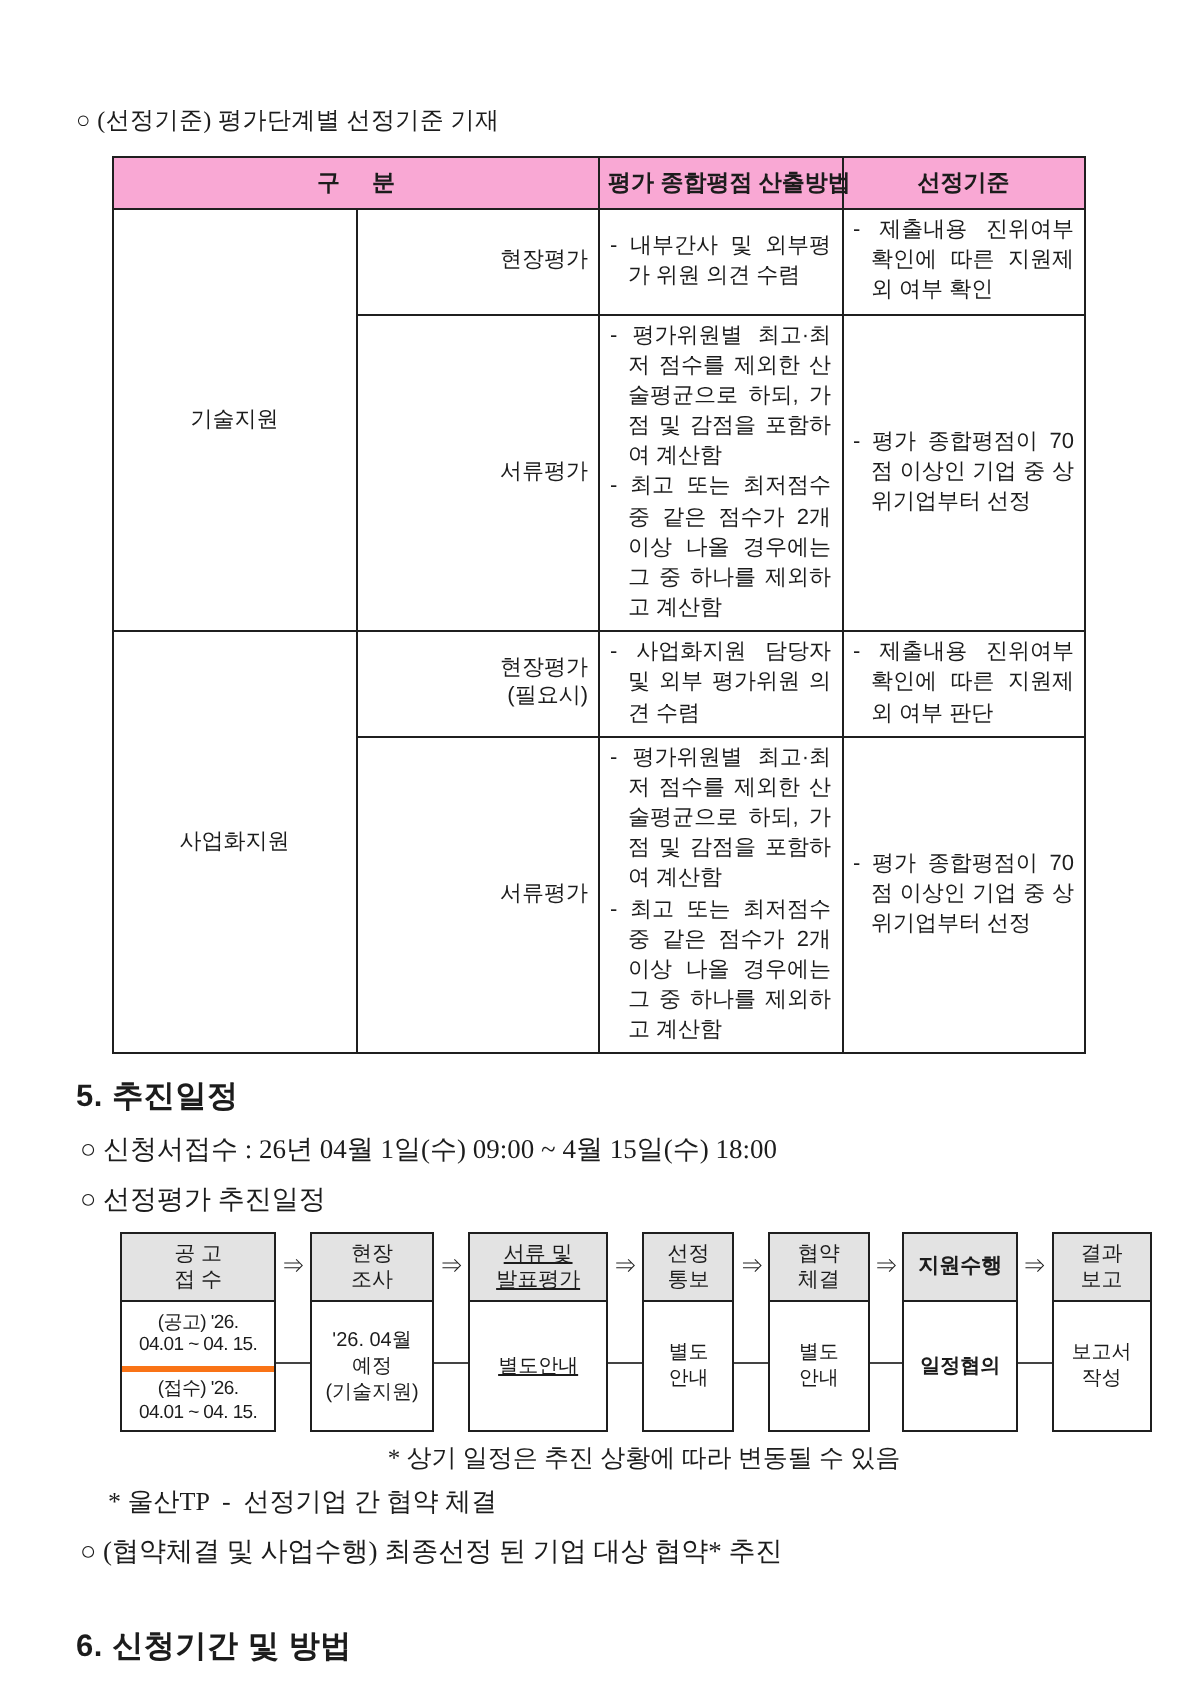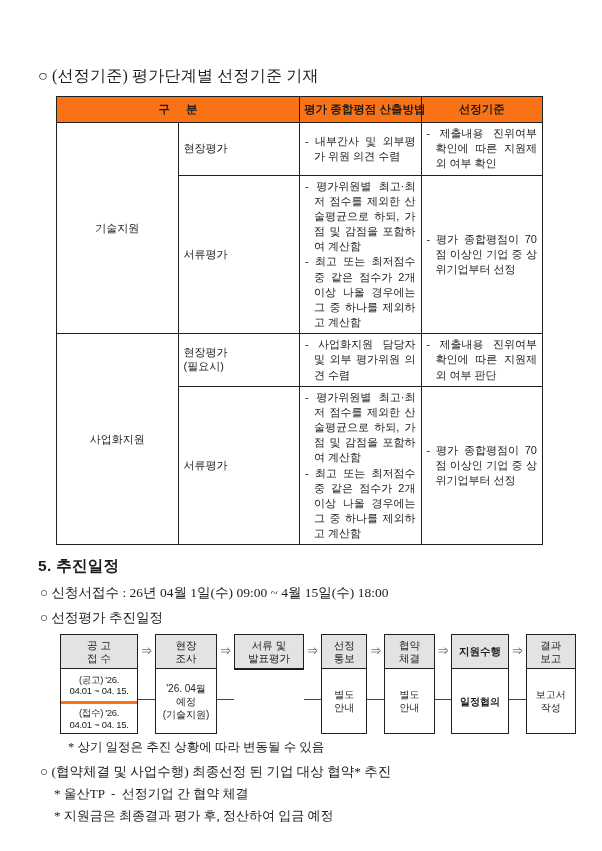--- a/index.html
+++ b/index.html
@@ -2,53 +2,53 @@
 <html lang="ko"><head>
 <meta charset="utf-8">
 <style>
   * { box-sizing: border-box; margin: 0; padding: 0; }
   html, body { width: 602px; height: 851px; background: #ffffff; overflow: hidden; }
   body { font-family: "Liberation Serif", serif; color: #1c1c1c; }
   .page { padding: 52px 26px 0 38px; }
 
   
   .line { white-space: pre-wrap; }
-  .bullet-line { font-size: 16px; letter-spacing: 0.2px; margin-top: 14px; }
+  .bullet-line { font-size: 12px; letter-spacing: 0.2px; }
 
   
   table.criteria {
     border-collapse: collapse;
     margin: 9px 0 0 18px;
     width: 487px;
     font-family: "Liberation Sans", sans-serif;
     font-size: 11px;
     table-layout: fixed;
   }
   table.criteria th, table.criteria td {
     border: 1px solid #1f1f1f;
     vertical-align: middle;
     padding: 3px 5px;
   }
   table.criteria thead th {
-    background: #f97316;
+    background: #f9a8d4;
     font-weight: bold;
     font-size: 11.5px;
     padding: 5px 4px;
     white-space: pre;
     text-align: center;
   }
   td.group-cell {
     width: 23px;
     padding: 2px 5px;
     text-align: center;
     word-break: break-all;
     line-height: 1.55;
     font-size: 11px;
   }
-  td.stage-cell { width: 67px; text-align: left; line-height: 1.25; margin-left: 36px; }
+  td.stage-cell { width: 67px; text-align: right; line-height: 1.25; margin-left: 36px; }
   td.method-cell { width: 172px; }
   td.criteria-cell { width: 224px; }
   .hang {
     padding-left: 9px;
     text-indent: -9px;
     text-align: justify;
     line-height: 1.38;
     white-space: pre-wrap;
   }
 
@@ -92,24 +92,24 @@
     letter-spacing: -0.3px;
   }
   .split-body .sub + .sub { border-top: 3px solid #f97316; }
   .gap { width: 17px; display: flex; flex-direction: column; align-items: center; }
   .gap .arrow {
     height: 34px; display: flex; align-items: center; justify-content: center;
     font-size: 12px; font-family: "Liberation Sans", sans-serif;
   }
   .gap .conn { width: 100%; border-top: 1px solid #444; margin-top: 31px; }
 
-  .w1 { width: 79px; } .w2 { width: 63px; } .w3 { width: 71px; }
+  .w1 { width: 79px; } .w2 { width: 63px; } .w3 { width: 71px; text-decoration: underline; }
   .w4 { width: 47px; } .w5 { width: 51px; } .w6 { width: 58px; font-weight: bold; } .w7 { width: 51px; }
 
-  .flow-note { font-size: 12.5px; margin: 5px 0 0 30px; }
+  .flow-note { font-size: 12.5px; margin: 5px 0 0 30px; text-align: center; }
 
   .star-note { font-size: 13px; margin: 4px 0 0 16px; }
 </style>
 </head>
 <body>
 
 <div class="page">
 
   <div class="line bullet-line">○ (선정기준) 평가단계별 선정기준 기재</div>
 
@@ -194,20 +194,21 @@
 예정
 (기술지원)</div>
     </div>
     <div class="gap">
       <div class="arrow">⇒</div>
       <div class="conn"></div>
     </div>
     <div class="step w3">
       <div class="step-head">서류 및
 발표평가</div>
+      <div class="step-body">별도안내</div>
     </div>
     <div class="gap">
       <div class="arrow">⇒</div>
       <div class="conn"></div>
     </div>
     <div class="step w4">
       <div class="step-head">선정
 통보</div>
       <div class="step-body">별도
 안내</div>
@@ -236,19 +237,18 @@
     </div>
     <div class="step w7">
       <div class="step-head">결과
 보고</div>
       <div class="step-body">보고서
 작성</div>
     </div>
   </div>
   <div class="line flow-note">* 상기 일정은 추진 상황에 따라 변동될 수 있음</div>
 
+  <div class="line star-note">* 울산TP  -  선정기업 간 협약 체결</div>
   <div class="line body-bullet">○ (협약체결 및 사업수행) 최종선정 된 기업 대상 협약* 추진</div>
-  <div class="line star-note">* 울산TP  -  선정기업 간 협약 체결</div>
-  <div class="line star-note">* 지원금은 최종결과 평가 후, 정산하여 입금 예정</div>
 
   <div class="section-title t6">6. 신청기간 및 방법</div>
 
 </div>
 
 </body></html>

